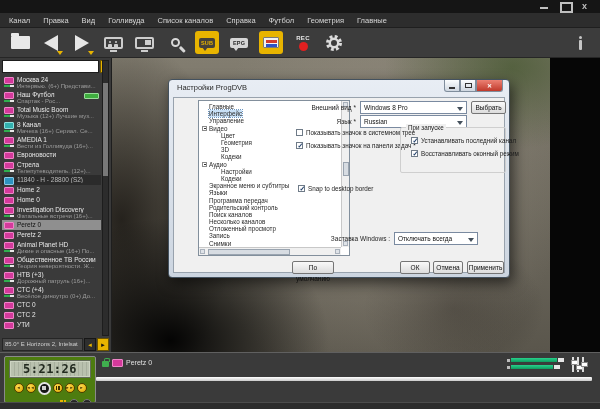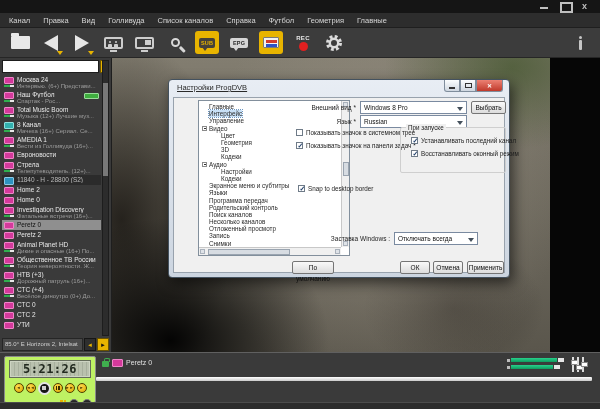--- a/index.html
+++ b/index.html
@@ -90,21 +90,21 @@
       radial-gradient(ellipse 160px 260px at 2% 55%, rgba(25,22,18,0.85), rgba(0,0,0,0) 70%),
       radial-gradient(ellipse 170px 110px at 82% 3%, rgba(70,88,48,0.75), rgba(0,0,0,0) 75%),
       radial-gradient(ellipse 260px 300px at 55% 45%, rgba(160,152,138,0.55), rgba(0,0,0,0) 70%),
       radial-gradient(ellipse 120px 90px at 70% 85%, rgba(50,46,40,0.6), rgba(0,0,0,0) 75%),
       linear-gradient(180deg,#827d70,#5a564c);
   }
   .pillarbox { position:absolute; right:0; top:0; width:50px; height:100%; background:#060606; }
 
   
   .dialog { position:absolute; left:56px; top:21px; width:342px; height:199px; background:linear-gradient(180deg,#e8edf4,#ccd5e0); border:1px solid #44525f; border-radius:4px; box-shadow:3px 5px 14px rgba(0,0,0,0.6); }
-  .dlg-title { position:absolute; left:8px; top:3px; font-size:7.5px; color:#2a2a2a;text-decoration:underline; }
+  .dlg-title { position:absolute; left:8px; top:3px; font-size:7.5px; color:#2a2a2a; }
   .dlg-controls { position:absolute; top:0; right:6px; display:flex; }
   .dlg-cb { height:12px; border:1px solid #7f8d9c; border-top:none; background:linear-gradient(#fbfdfe,#cfd7e0); display:flex; align-items:center; justify-content:center; font-size:6px; color:#333; }
   .dlg-min { width:16px; border-radius:0 0 0 3px; }
   .dlg-max { width:16px; }
   .dlg-close { width:27px; background:linear-gradient(#ec8173,#c0392b); color:#fff; border-radius:0 0 3px 0; font-weight:bold; }
   .dlg-min i { display:block; width:6px; height:2px; background:#333; margin-top:4px; }
   .dlg-max i { display:block; width:7px; height:5px; border:1.5px solid #333; }
   .dlg-client { position:absolute; left:4px; right:4px; top:17px; bottom:4px; background:#f0f0f0; border:1px solid #98a2ad; }
 
   .tree { position:absolute; left:24px; top:2px; width:152px; height:156px; background:#fff; border:1px solid #828f9c; }
@@ -132,21 +132,21 @@
   .cbox { width:7px; height:7px; background:#fff; border:1px solid #6f7b88; flex:0 0 7px; position:relative; }
   .cbox.checked::after { content:"✓"; position:absolute; left:0.5px; top:-1.5px; font-size:7px; color:#27456e; font-weight:bold; }
   .cbtext { font-size:6.3px; color:#1c1c1c; white-space:nowrap; }
   .groupbox { position:absolute; left:226px; top:29px; width:106px; height:46px; border:1px solid #cfcfcf; border-radius:2px; }
   .groupbox .gb-title { position:absolute; top:-4px; left:5px; background:#f0f0f0; padding:0 2px; font-size:6.3px; color:#1c1c1c; }
   #startup-items .cbrow { position:static; margin:4px 0 0 10px; }
   #startup-items { position:absolute; left:0; top:4px; }
 
   
   .bottom-bar { position:absolute; left:0; top:352px; width:600px; height:57px; background:#3a3a3a; border-top:1px solid #606060; }
-  .deck { position:absolute; left:4px; top:3px; width:92px; height:47px; border:1px solid #8a8a8a; border-radius:2px; background:#bef264; }
+  .deck { position:absolute; left:4px; top:3px; width:92px; height:47px; border:1px solid #8a8a8a; border-radius:2px; background:#4d7c0f; }
   .lcd { position:absolute; left:4px; top:3px; width:82px; height:18px; background:#b9c1ae; border:1px solid #646c5a; box-shadow:inset 0 0 0 1px #cdd4c2; display:flex; align-items:center; justify-content:center;
     background-image:repeating-linear-gradient(90deg, rgba(40,50,35,0.12) 0 1px, transparent 1px 4px); }
   .lcd span { font-family:"DejaVu Sans Mono", monospace; font-weight:bold; font-size:12px; color:#232b20; letter-spacing:0.5px; }
   .transport { position:absolute; left:2px; top:24px; width:86px; height:14px; display:flex; align-items:center; justify-content:center; gap:2px; }
   .pbtn { width:10px; height:10px; border-radius:50%; background:radial-gradient(circle at 35% 30%, #ffd84d, #dca900); border:1px solid #4c3e00; color:#3a2e00; font-size:4px; font-weight:bold; display:flex; align-items:center; justify-content:center; line-height:1; }
   .pbtn.stop { width:13px; height:13px; background:#161616; border:2px solid #e4e4e4; position:relative; }
   .pbtn.stop::after { content:""; width:4px; height:4px; background:#cfcfcf; }
   .pbtn.pause i { display:block; width:1.5px; height:4px; background:#3a2e00; margin:0 0.5px; }
   .volrow { position:absolute; left:4px; top:41px; width:86px; height:12px; display:flex; align-items:center; }
   .volline { width:50px; height:2px; background:#e0e0e0; }

